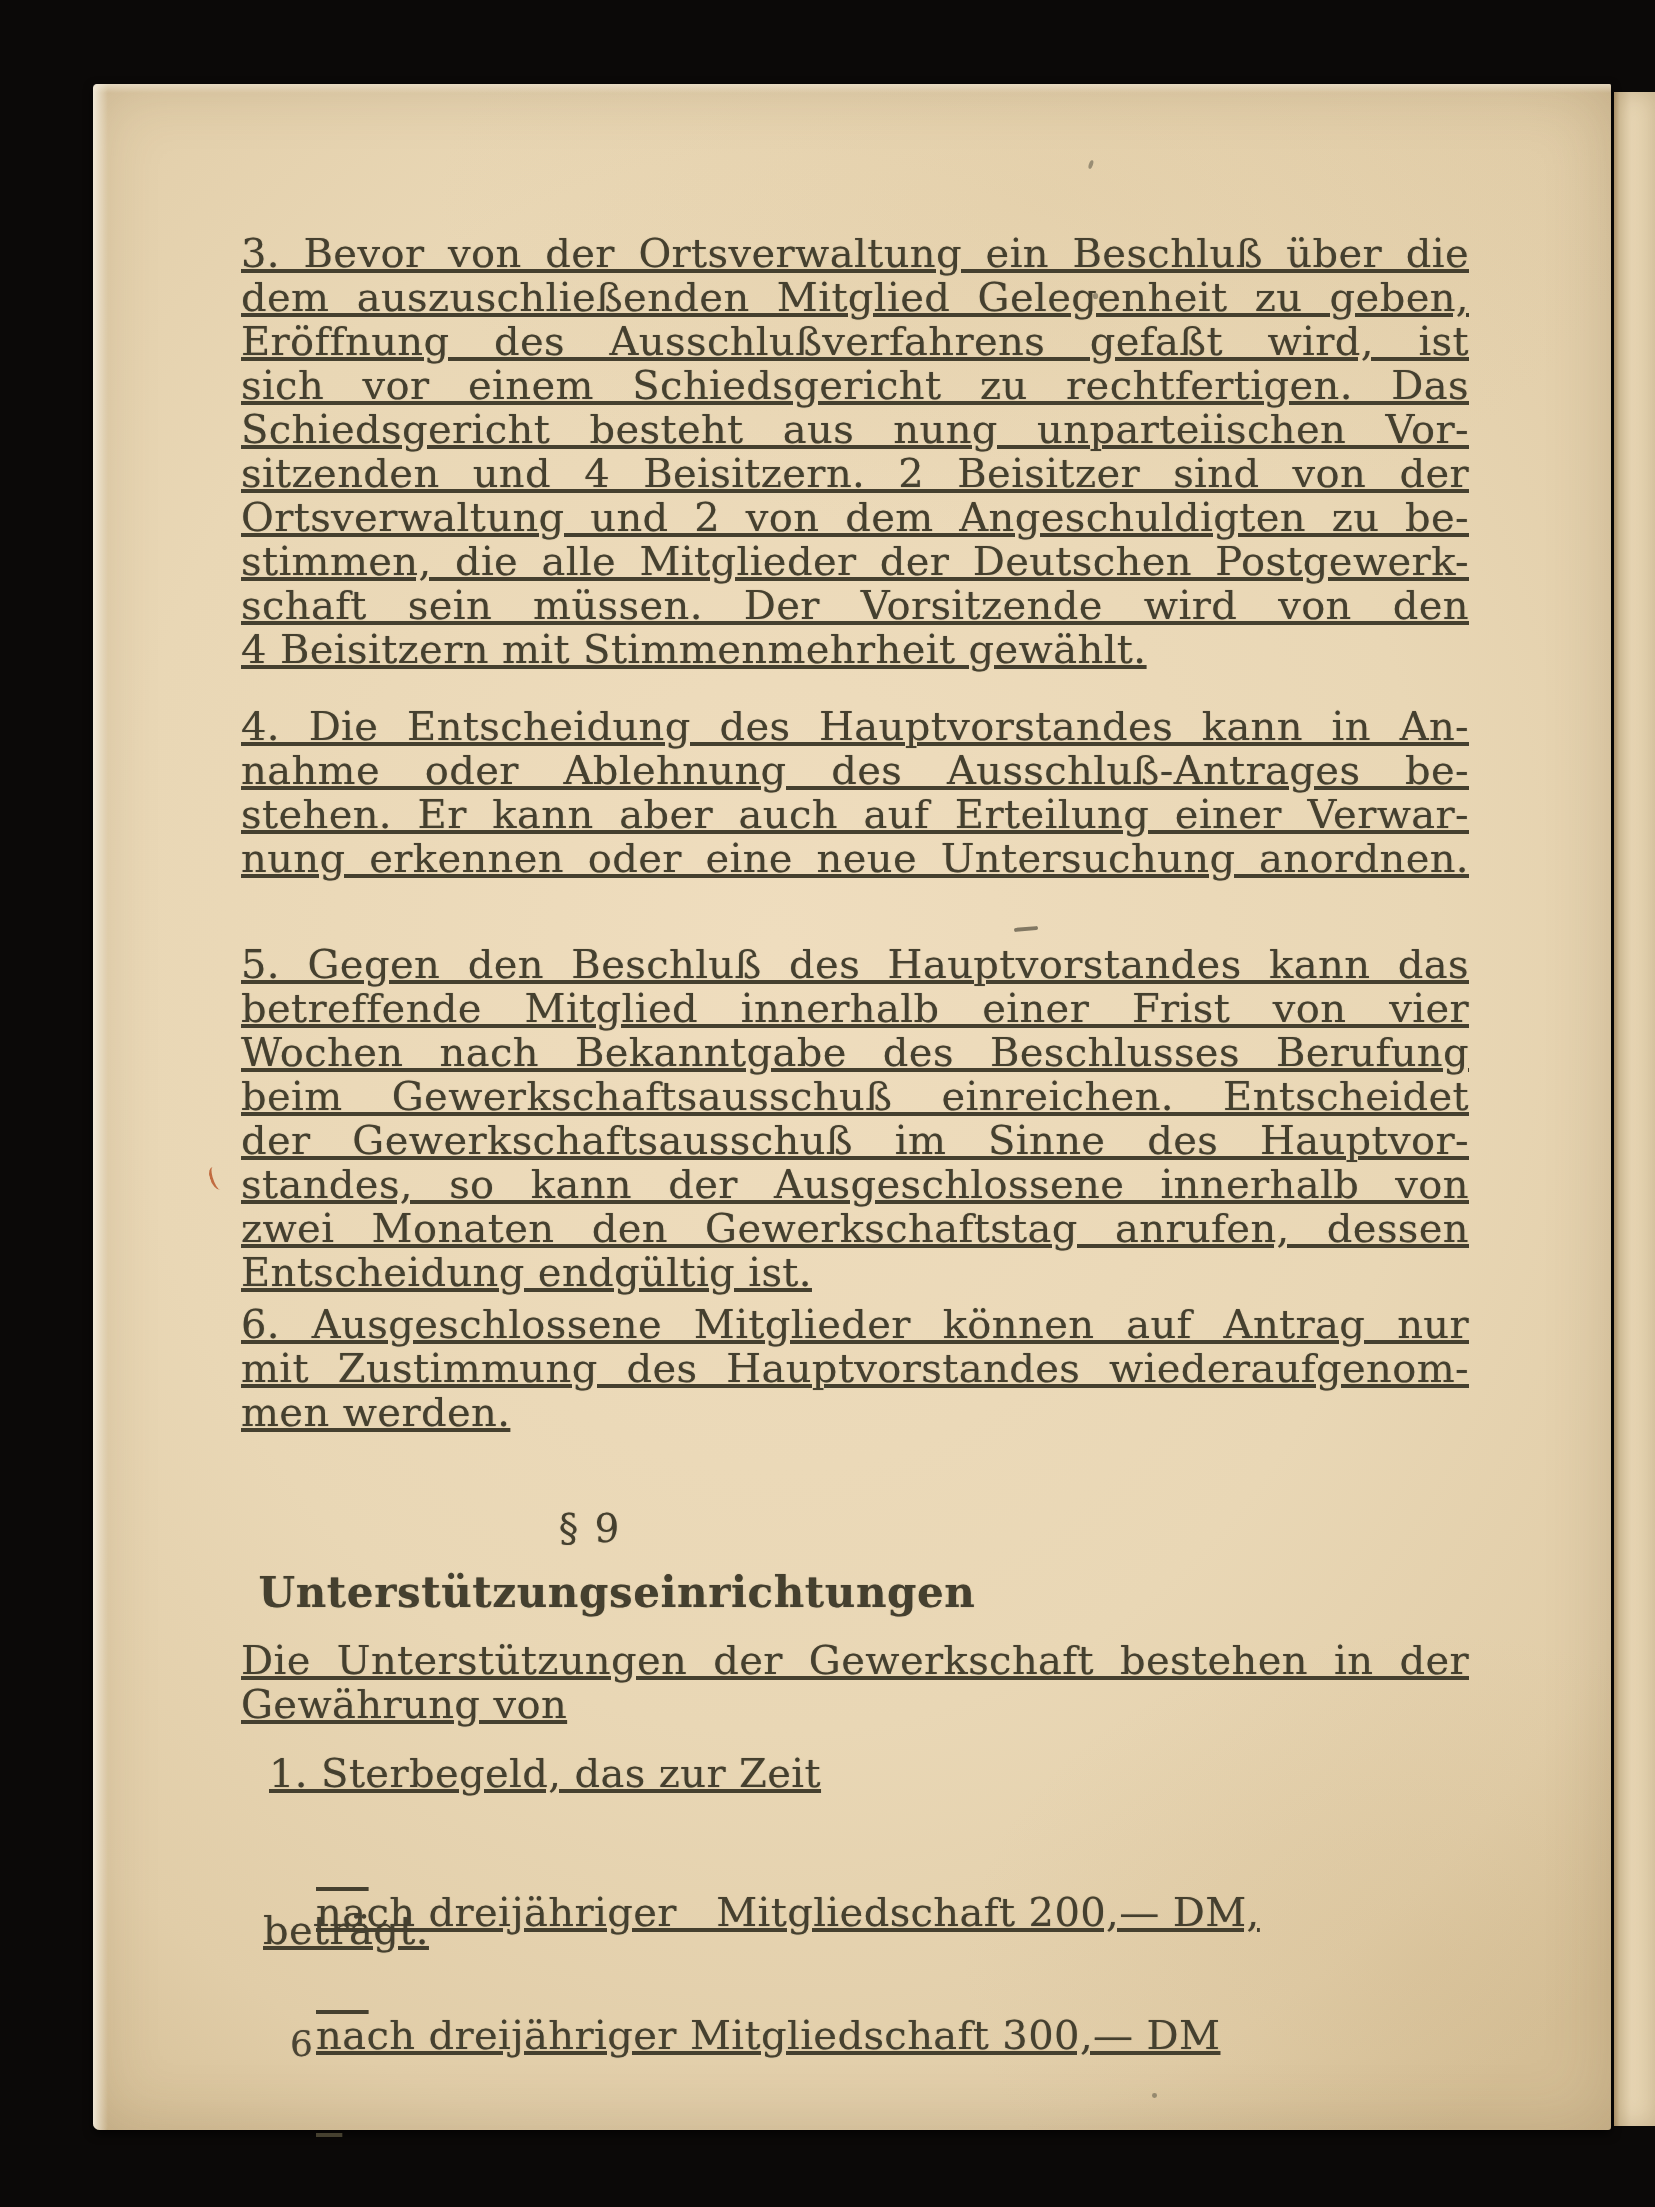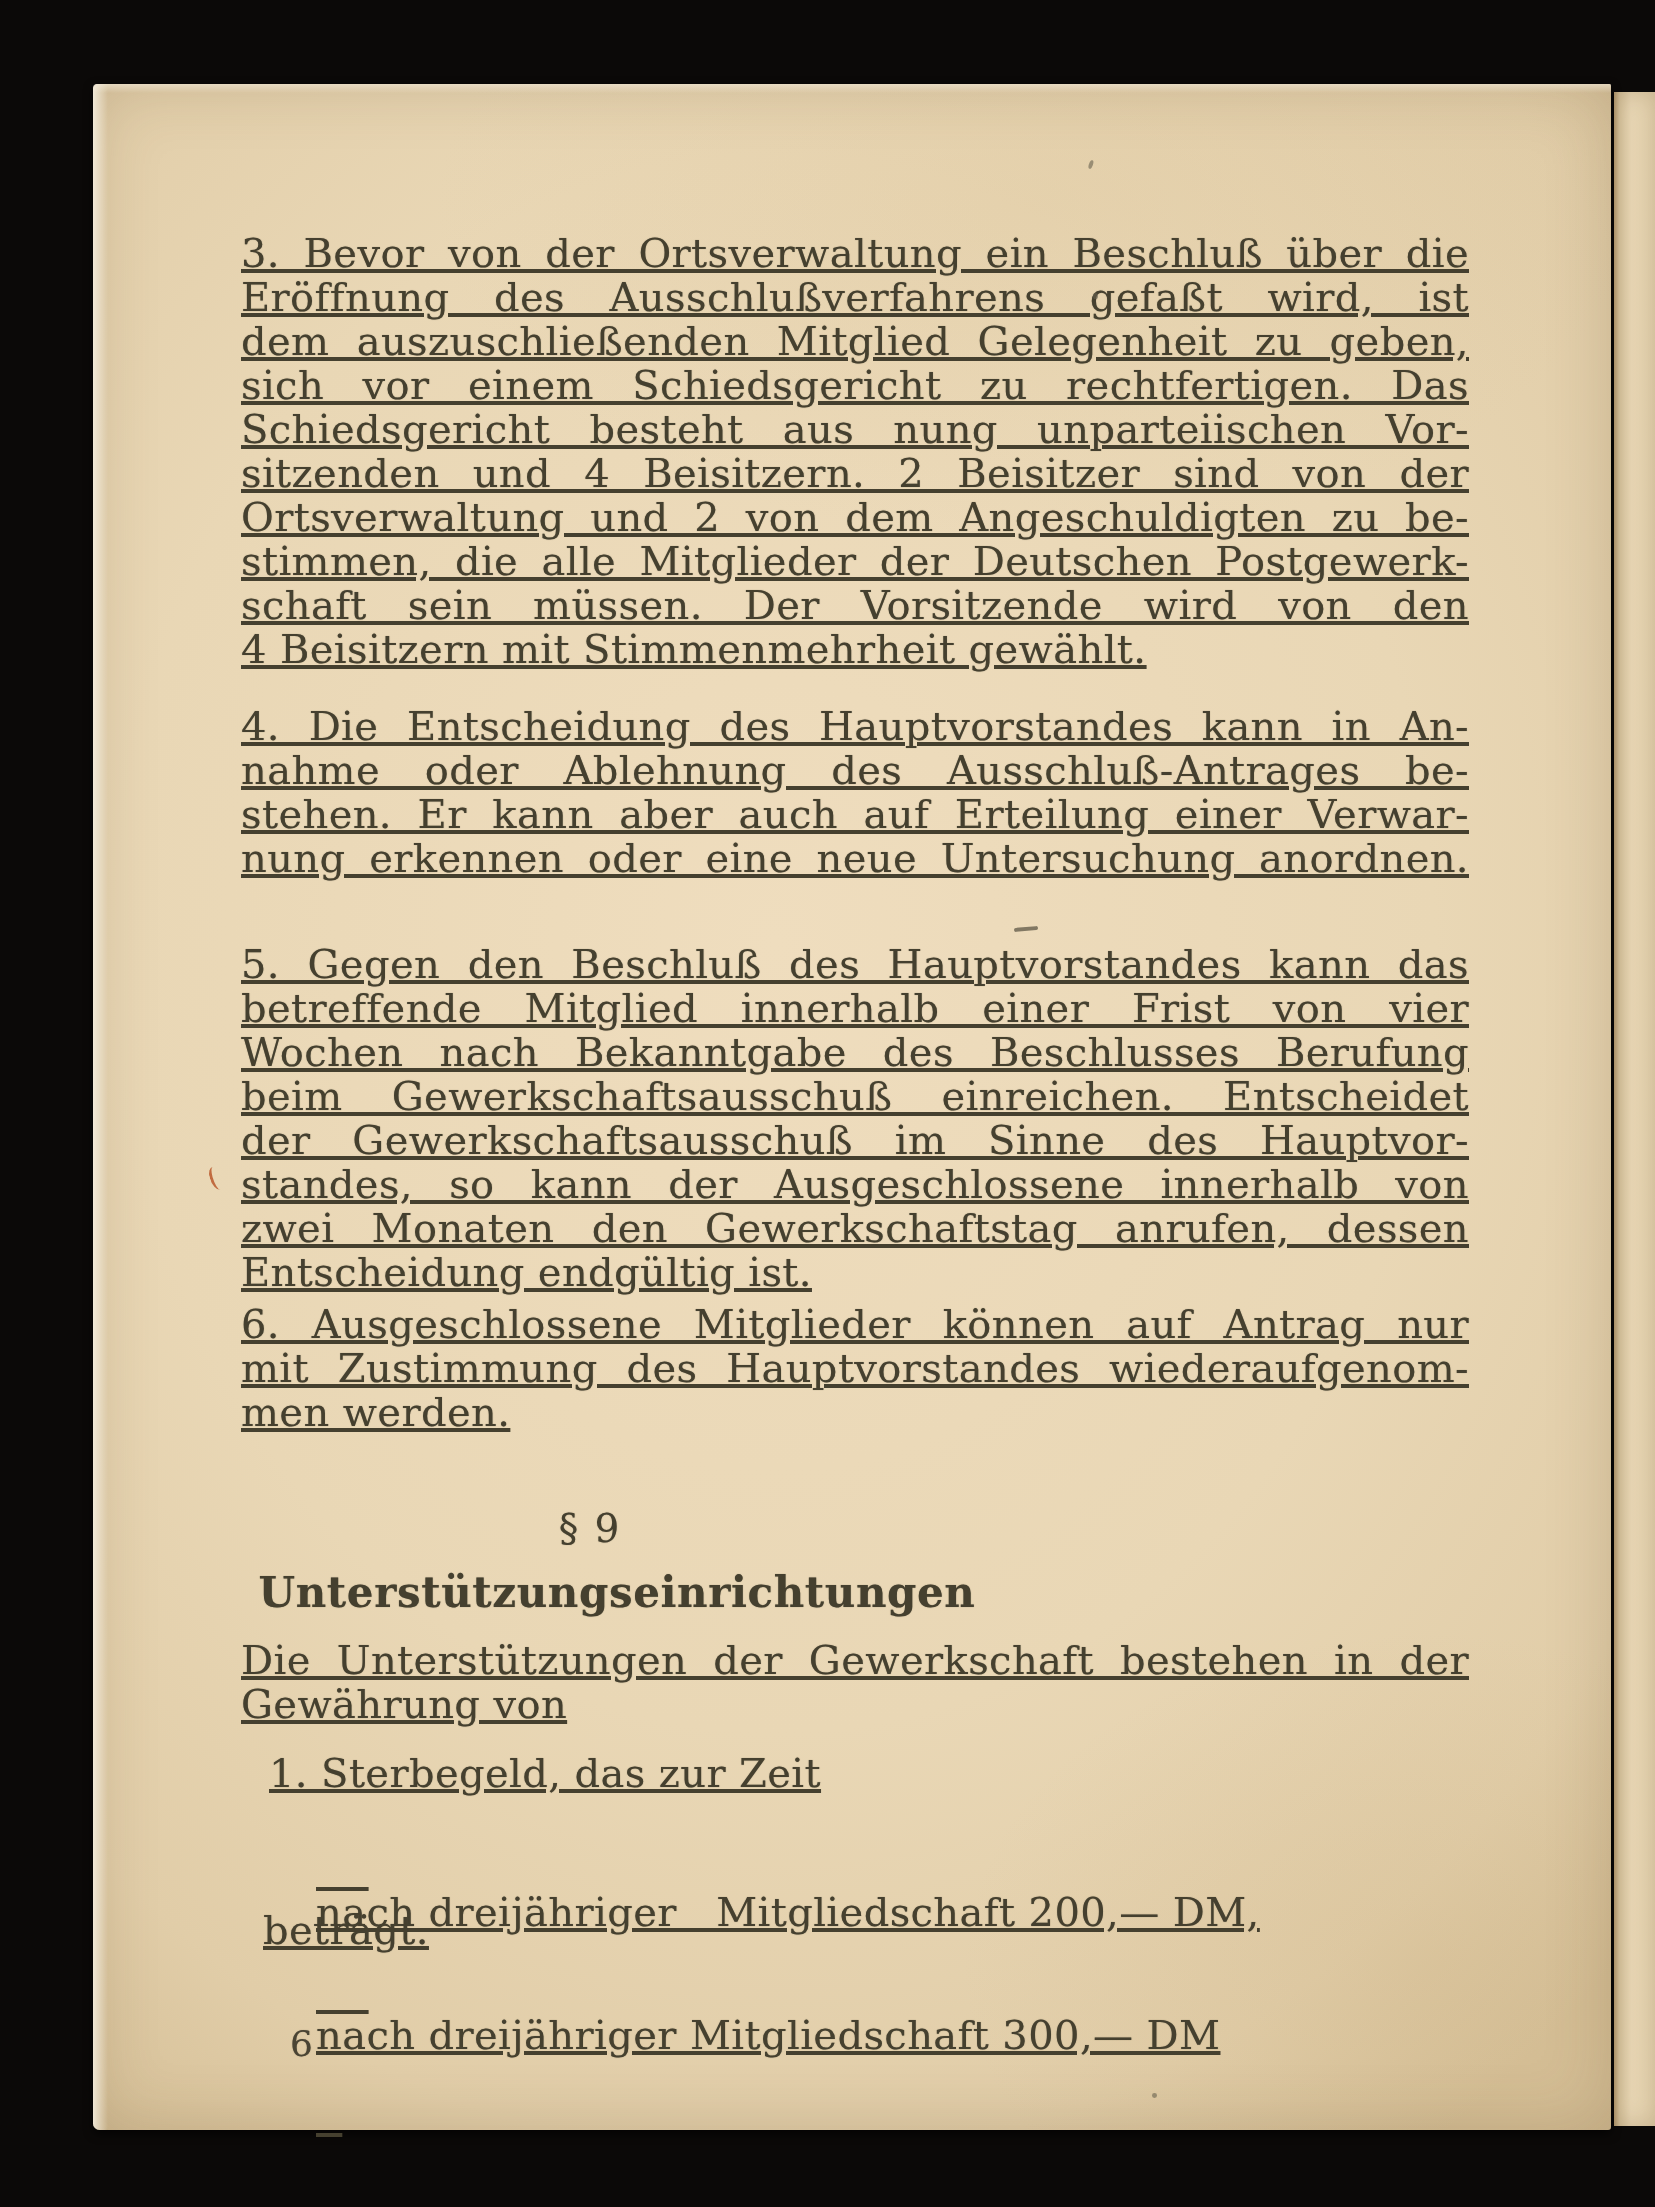--- a/index.html
+++ b/index.html
@@ -142,22 +142,22 @@
   .speck.s2 { left: 1000px; top: 209px; width: 4.8px; height: 5.7px; }
   .speck.s3 { left: 1059px; top: 2009px; width: 4.8px; height: 4.8px; }
 </style>
 </head>
 <body>
 
 <div class="page">
 
   <div class="para" id="p3">
     <div class="jline">3. Bevor von der Ortsverwaltung ein Beschluß über die</div>
+    <div class="jline">dem auszuschließenden Mitglied Gelegenheit zu geben,</div>
     <div class="jline">Eröffnung des Ausschlußverfahrens gefaßt wird, ist</div>
-    <div class="jline">dem auszuschließenden Mitglied Gelegenheit zu geben,</div>
     <div class="jline">sich vor einem Schiedsgericht zu rechtfertigen. Das</div>
     <div class="jline">Schiedsgericht besteht aus nung unparteiischen Vor-</div>
     <div class="jline">sitzenden und 4 Beisitzern. 2 Beisitzer sind von der</div>
     <div class="jline">Ortsverwaltung und 2 von dem Angeschuldigten zu be-</div>
     <div class="jline">stimmen, die alle Mitglieder der Deutschen Postgewerk-</div>
     <div class="jline">schaft sein müssen. Der Vorsitzende wird von den</div>
     <div class="jline last">4 Beisitzern mit Stimmenmehrheit gewählt.</div>
   </div>
 
   <div class="para" id="p4">

